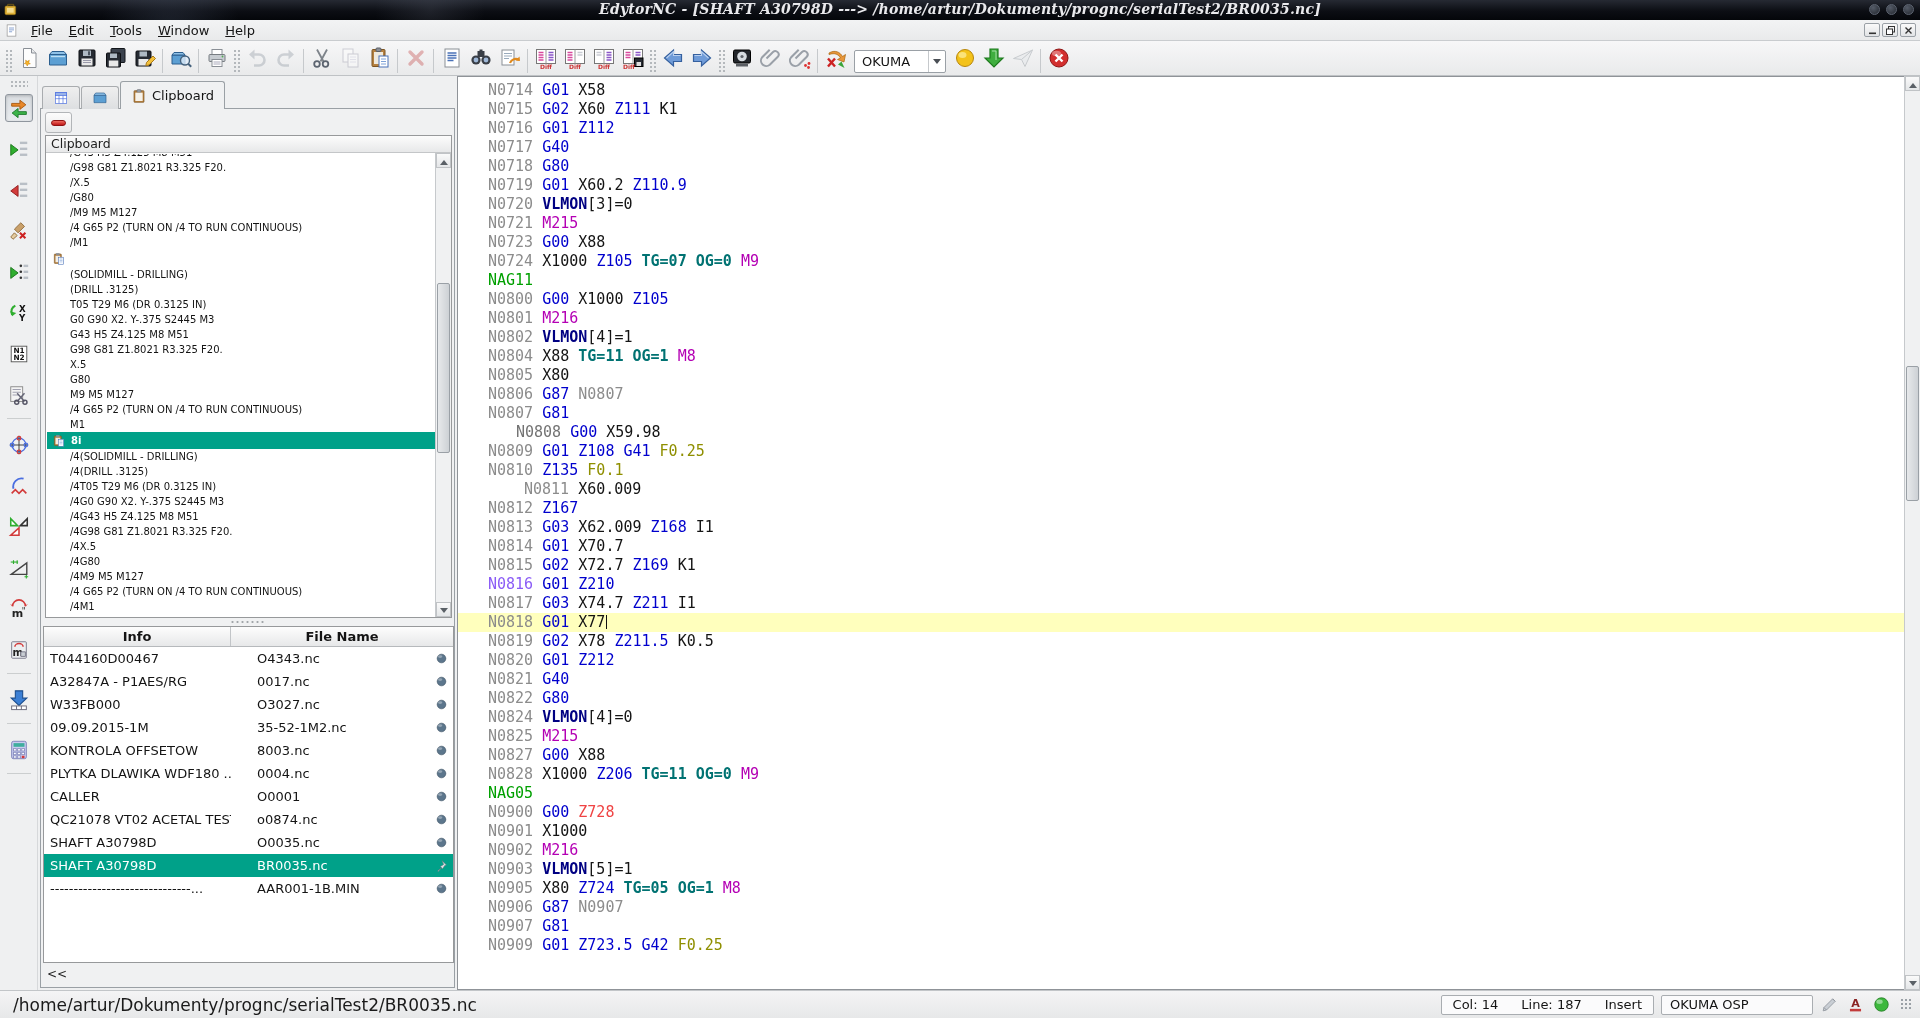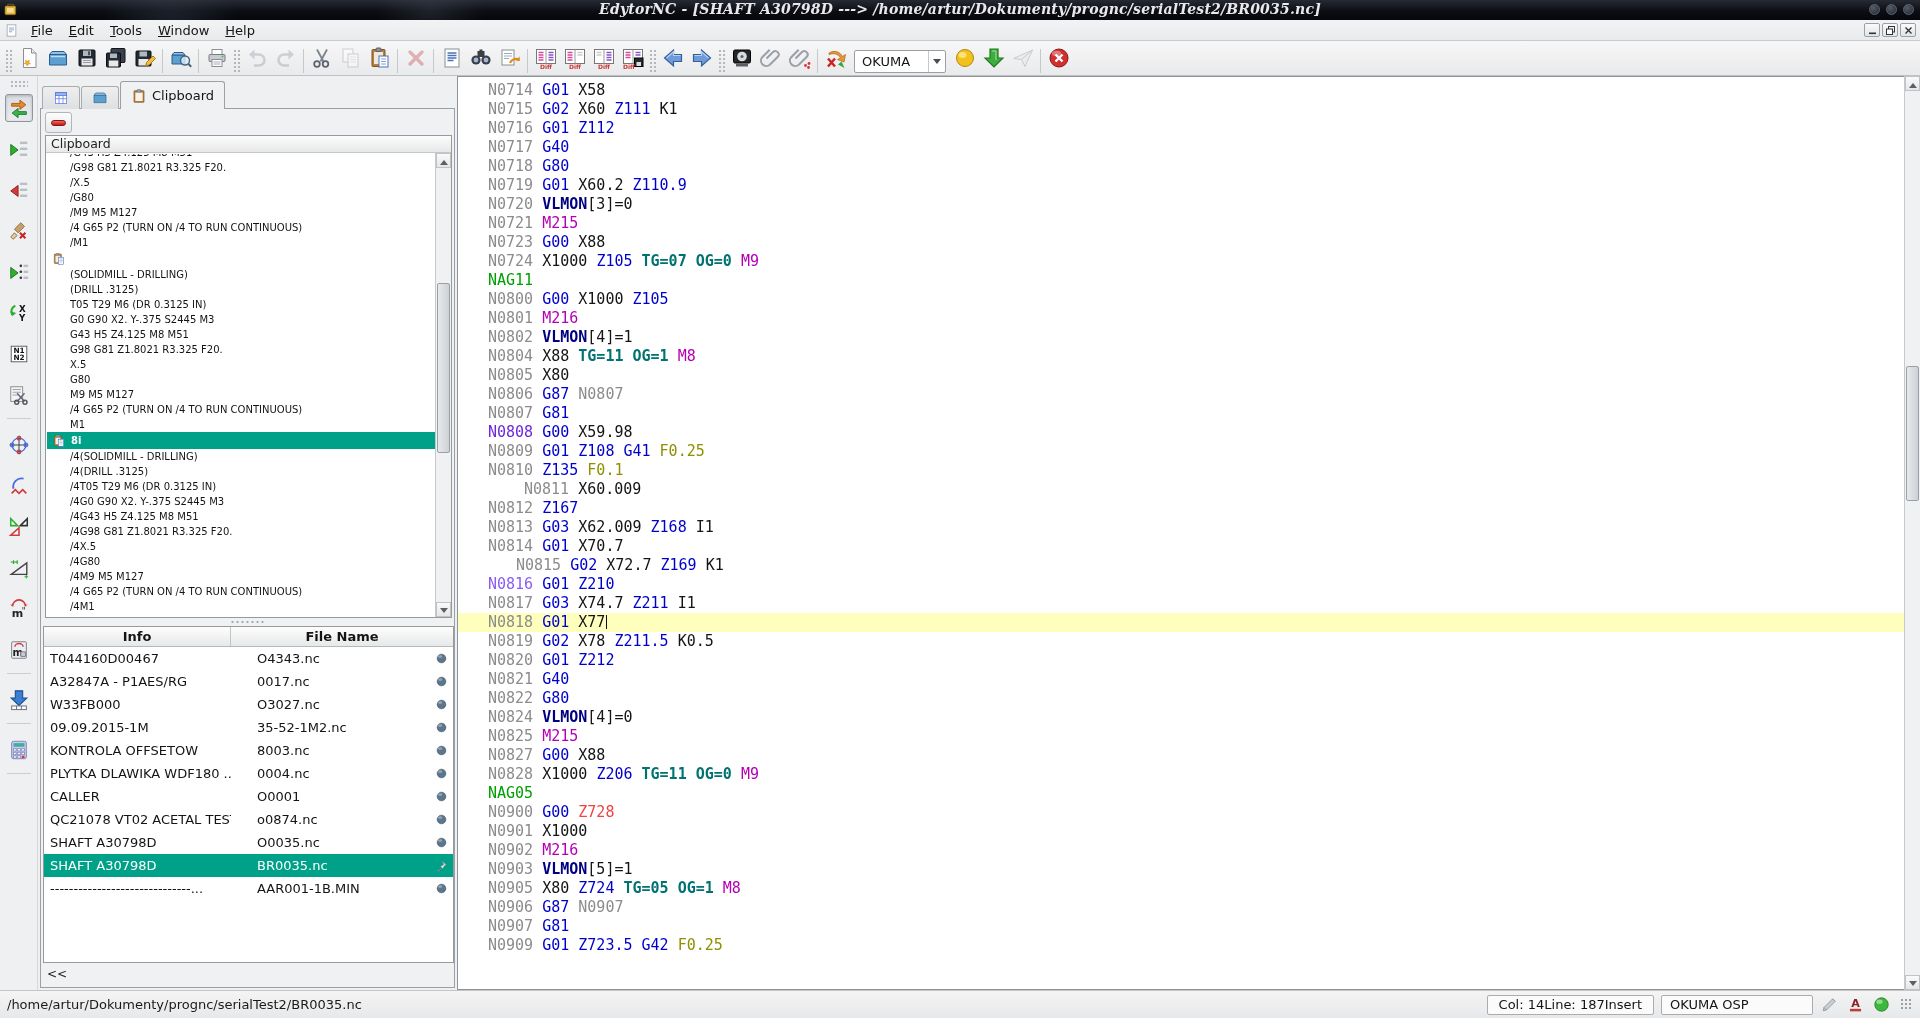--- a/index.html
+++ b/index.html
@@ -118,23 +118,23 @@
   .ed-line { height:19px; line-height:19px; white-space:pre; padding-left:30px;
     font-family:"DejaVu Sans Mono","Liberation Mono",monospace; font-size:15px; }
   .ed-line.hl { background:var(--hl,#ffffbd); }
   .caret { display:inline-block; width:1px; height:14px; background:#111; vertical-align:-2px; margin-left:1px; }
   .ed-scroll { position:absolute; right:0; top:76px; bottom:28px; width:16px; background:#f0f1f2; border-left:1px solid #c6c9cc; }
 
   
   .statusbar { position:absolute; left:0; right:0; bottom:0; height:28px;
     background:linear-gradient(#f4f4f5,#e7e8e9); border-top:1px solid #c2c5c8;
     display:flex; align-items:center; padding:0 7px; gap:7px; }
-  .sb-path { flex:1; font-size:13px; color:#1a1a1a; }
+  .sb-path { flex:1; font-size:17px; color:#1a1a1a;margin-left:6px; }
   .sb-box { border:1px solid #a9adb1; background:#fbfbfc; height:20px; display:flex; align-items:center; border-radius:2px; }
-  .sb-cursor { padding:0 11px; gap:0; font-size:13px; }
+  .sb-cursor { padding:0 11px; gap:23px; font-size:13px; }
   .sb-machine { width:152px; padding:0 8px; font-size:13px; }
   .status-icon { width:19px; height:19px; }
   .status-icon svg { width:19px; height:19px; }
   .win-grip { width:13px; height:13px; margin-left:2px;
     background-image:radial-gradient(#9aa0a6 1px, transparent 1.3px); background-size:4px 4px; }
 </style>
 </head>
 <body>
 
 <div class="titlebar">
@@ -934,28 +934,28 @@
       <div class="ed-line"><span style="color: rgb(140, 140, 140);">N0723 </span><span style="color: rgb(0, 0, 205);">G00 </span><span style="color: rgb(20, 20, 20);">X88</span></div>
       <div class="ed-line"><span style="color: rgb(140, 140, 140);">N0724 </span><span style="color: rgb(20, 20, 20);">X1000 </span><span style="color: rgb(0, 0, 205);">Z105 </span><span style="color: rgb(0, 114, 114); font-weight: bold;">TG=07 </span><span style="color: rgb(0, 114, 114); font-weight: bold;">OG=0 </span><span style="color: rgb(180, 0, 180);">M9</span></div>
       <div class="ed-line"><span style="color: rgb(0, 160, 0);">NAG11</span></div>
       <div class="ed-line"><span style="color: rgb(140, 140, 140);">N0800 </span><span style="color: rgb(0, 0, 205);">G00 </span><span style="color: rgb(20, 20, 20);">X1000 </span><span style="color: rgb(0, 0, 205);">Z105</span></div>
       <div class="ed-line"><span style="color: rgb(140, 140, 140);">N0801 </span><span style="color: rgb(180, 0, 180);">M216</span></div>
       <div class="ed-line"><span style="color: rgb(140, 140, 140);">N0802 </span><span style="color: rgb(0, 0, 130); font-weight: bold;">VLMON</span><span style="color: rgb(20, 20, 20);">[4]=1</span></div>
       <div class="ed-line"><span style="color: rgb(140, 140, 140);">N0804 </span><span style="color: rgb(20, 20, 20);">X88 </span><span style="color: rgb(0, 114, 114); font-weight: bold;">TG=11 </span><span style="color: rgb(0, 114, 114); font-weight: bold;">OG=1 </span><span style="color: rgb(180, 0, 180);">M8</span></div>
       <div class="ed-line"><span style="color: rgb(140, 140, 140);">N0805 </span><span style="color: rgb(20, 20, 20);">X80</span></div>
       <div class="ed-line"><span style="color: rgb(140, 140, 140);">N0806 </span><span style="color: rgb(0, 0, 205);">G87 </span><span style="color: rgb(140, 140, 140);">N0807</span></div>
       <div class="ed-line"><span style="color: rgb(140, 140, 140);">N0807 </span><span style="color: rgb(0, 0, 205);">G81</span></div>
-      <div class="ed-line"><span style="color: #6d28d9;">N0808 </span><span style="color: rgb(0, 0, 205);">G00 </span><span style="color: rgb(20, 20, 20);">X59.98</span></div>
+      <div class="ed-line"><span style="color: #737373; margin-left: 28px;">N0808 </span><span style="color: rgb(0, 0, 205);">G00 </span><span style="color: rgb(20, 20, 20);">X59.98</span></div>
       <div class="ed-line"><span style="color: rgb(140, 140, 140);">N0809 </span><span style="color: rgb(0, 0, 205);">G01 </span><span style="color: rgb(0, 0, 205);">Z108 </span><span style="color: rgb(0, 0, 205);">G41 </span><span style="color: rgb(143, 143, 0);">F0.25</span></div>
       <div class="ed-line"><span style="color: rgb(140, 140, 140);">N0810 </span><span style="color: rgb(0, 0, 205);">Z135 </span><span style="color: rgb(143, 143, 0);">F0.1</span></div>
       <div class="ed-line"><span style="color: rgb(140, 140, 140); margin-left: 36px;">N0811 </span><span style="color: rgb(20, 20, 20);">X60.009</span></div>
       <div class="ed-line"><span style="color: rgb(140, 140, 140);">N0812 </span><span style="color: rgb(0, 0, 205);">Z167</span></div>
       <div class="ed-line"><span style="color: rgb(140, 140, 140);">N0813 </span><span style="color: rgb(0, 0, 205);">G03 </span><span style="color: rgb(20, 20, 20);">X62.009 </span><span style="color: rgb(0, 0, 205);">Z168 </span><span style="color: rgb(20, 20, 20);">I1</span></div>
       <div class="ed-line"><span style="color: rgb(140, 140, 140);">N0814 </span><span style="color: rgb(0, 0, 205);">G01 </span><span style="color: rgb(20, 20, 20);">X70.7</span></div>
-      <div class="ed-line"><span style="color: rgb(140, 140, 140); margin-left: 28px;">N0815 </span><span style="color: rgb(0, 0, 205);">G02 </span><span style="color: rgb(20, 20, 20);">X72.7 </span><span style="color: rgb(0, 0, 205);">Z169 </span><span style="color: rgb(20, 20, 20);">K1</span></div>
+      <div class="ed-line"><span style="color: rgb(140, 140, 140);">N0815 </span><span style="color: rgb(0, 0, 205);">G02 </span><span style="color: rgb(20, 20, 20);">X72.7 </span><span style="color: rgb(0, 0, 205);">Z169 </span><span style="color: rgb(20, 20, 20);">K1</span></div>
       <div class="ed-line"><span style="color: #8b5cf6;">N0816 </span><span style="color: rgb(0, 0, 205);">G01 </span><span style="color: rgb(0, 0, 205);">Z210</span></div>
       <div class="ed-line"><span style="color: rgb(140, 140, 140);">N0817 </span><span style="color: rgb(0, 0, 205);">G03 </span><span style="color: rgb(20, 20, 20);">X74.7 </span><span style="color: rgb(0, 0, 205);">Z211 </span><span style="color: rgb(20, 20, 20);">I1</span></div>
       <div class="ed-line hl"><span style="color: rgb(140, 140, 140);">N0818 </span><span style="color: rgb(0, 0, 205);">G01 </span><span style="color: rgb(20, 20, 20);">X77</span><span class="caret"></span></div>
       <div class="ed-line"><span style="color: rgb(140, 140, 140);">N0819 </span><span style="color: rgb(0, 0, 205);">G02 </span><span style="color: rgb(20, 20, 20);">X78 </span><span style="color: rgb(0, 0, 205);">Z211.5 </span><span style="color: rgb(20, 20, 20);">K0.5</span></div>
       <div class="ed-line"><span style="color: rgb(140, 140, 140);">N0820 </span><span style="color: rgb(0, 0, 205);">G01 </span><span style="color: rgb(0, 0, 205);">Z212</span></div>
       <div class="ed-line"><span style="color: rgb(140, 140, 140);">N0821 </span><span style="color: rgb(0, 0, 205);">G40</span></div>
       <div class="ed-line"><span style="color: rgb(140, 140, 140);">N0822 </span><span style="color: rgb(0, 0, 205);">G80</span></div>
       <div class="ed-line"><span style="color: rgb(140, 140, 140);">N0824 </span><span style="color: rgb(0, 0, 130); font-weight: bold;">VLMON</span><span style="color: rgb(20, 20, 20);">[4]=0</span></div>
       <div class="ed-line"><span style="color: rgb(140, 140, 140);">N0825 </span><span style="color: rgb(180, 0, 180);">M215</span></div>
       <div class="ed-line"><span style="color: rgb(140, 140, 140);">N0827 </span><span style="color: rgb(0, 0, 205);">G00 </span><span style="color: rgb(20, 20, 20);">X88</span></div>

